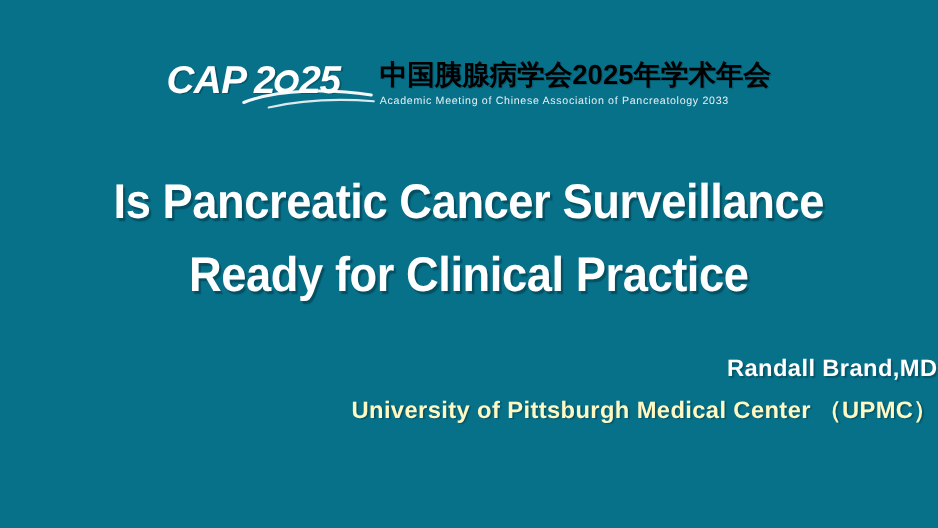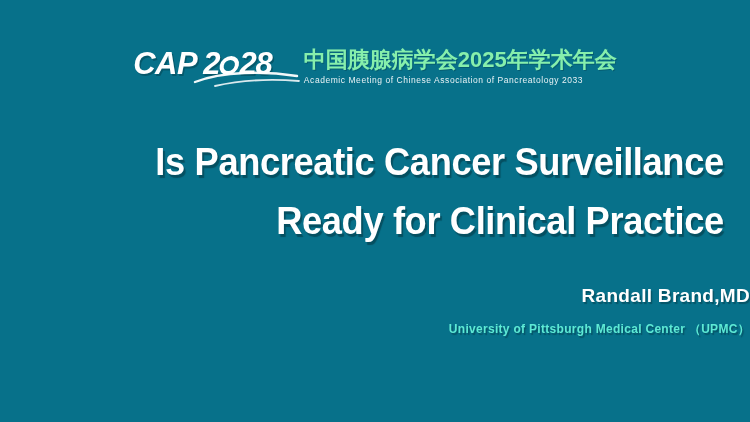--- a/index.html
+++ b/index.html
@@ -73,42 +73,42 @@
   }
   .divider-space { width: 4px; }
 
   .conf-text {
     display: flex;
     flex-direction: column;
     align-items: flex-start;
     line-height: 1;
   }
   .conf-cn {
-    color: #86efac;
+    color: #000000;
     font-weight: bold;
     font-size: 22px;
     letter-spacing: 0px;
     white-space: nowrap;
     text-shadow: 1px 1px 0 rgba(0,0,0,0.18);
   }
   .conf-en {
     color: #e8f2f5;
     font-size: 8.5px;
     letter-spacing: 0.55px;
     white-space: nowrap;
     margin-top: 5px;
   }
 
   
   .title-block {
     position: absolute;
     top: 132px;
     left: 0;
     width: 750px;
-    text-align: right;
+    text-align: center;
   }
   .title-line {
     color: #ffffff;
     font-family: "Liberation Sans", sans-serif;
     font-weight: bold;
     font-size: 39px;
     line-height: 59px;
     letter-spacing: -0.4px;
     transform: scaleX(0.93);
     white-space: nowrap;
@@ -126,43 +126,43 @@
   .speaker-name {
     color: #ffffff;
     font-weight: bold;
     font-size: 19px;
     line-height: 30px;
     letter-spacing: 0.3px;
     white-space: nowrap;
     text-shadow: 1.5px 1.5px 1px rgba(0,0,0,0.25);
   }
   .speaker-affil {
-    color: #5eead4;
+    color: #fef9c3;
     font-weight: bold;
-    font-size: 12px;
+    font-size: 19px;
     line-height: 30px;
     letter-spacing: 0.3px;
     white-space: nowrap;
     text-shadow: 1.5px 1.5px 1px rgba(0,0,0,0.25);
     margin-top: 3px;
   }
 </style>
 </head>
 <body>
 
 <div class="slide">
 
   <div class="header">
 
     <div class="logo-cap">
       <span class="cap-word">CAP</span>
       <span class="logo-year">
         <span>2</span>
         <span class="ring"></span>
-        <span>28</span>
+        <span>25</span>
       </span>
       <svg class="swoosh" viewBox="0 0 110 18">
         <path d="M2 13 C 30 2, 72 2, 104 7" stroke="#ffffff" stroke-width="2.4" fill="none" stroke-linecap="round" opacity="0.95"></path>
         <path d="M22 17 C 48 11, 80 10, 106 12" stroke="#ffffff" stroke-width="1.8" fill="none" stroke-linecap="round" opacity="0.85"></path>
       </svg>
     </div>
 
     <span class="divider-space"></span>
 
     <div class="conf-text">

